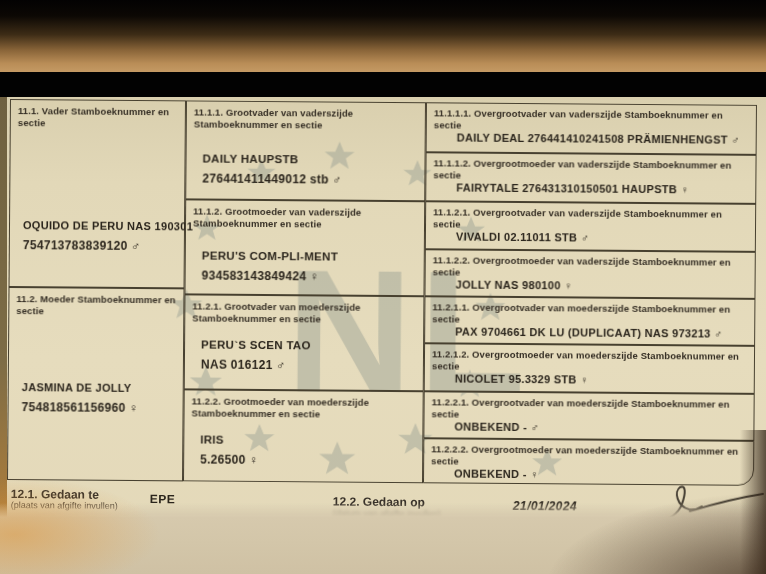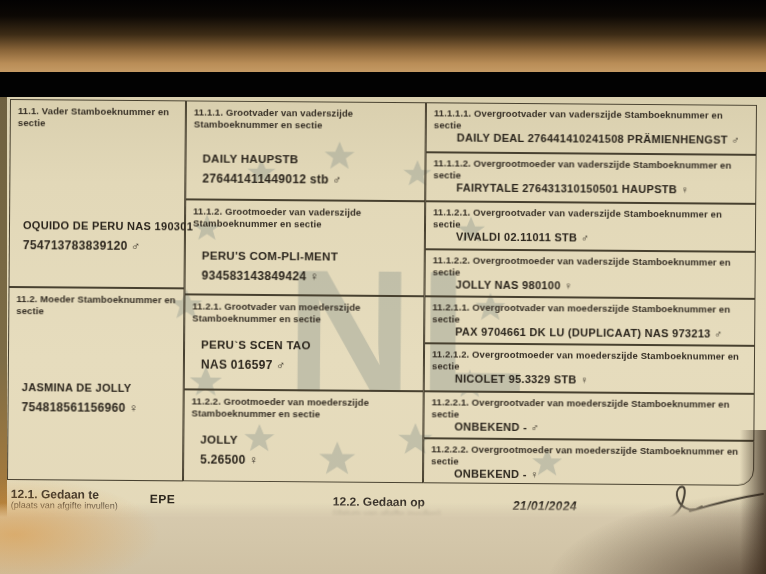--- a/index.html
+++ b/index.html
@@ -156,27 +156,27 @@
       <div class="lbl">11.1.2. Grootmoeder van vaderszijde Stamboeknummer en sectie</div>
       <div class="val">
         <span>PERU'S COM-PLI-MENT</span><br>
         <span class="sex">934583143849424 ♀</span>
       </div>
     </div>
     <div class="cell c-m3">
       <div class="lbl">11.2.1. Grootvader van moederszijde Stamboeknummer en sectie</div>
       <div class="val">
         <span>PERU`S SCEN TAO</span><br>
-        <span class="sex">NAS 016597 ♂</span>
+        <span class="sex">NAS 016121 ♂</span>
       </div>
     </div>
     <div class="cell c-m4">
       <div class="lbl">11.2.2. Grootmoeder van moederszijde Stamboeknummer en sectie</div>
       <div class="val">
-        <span>JOLLY</span><br>
+        <span>IRIS</span><br>
         <span class="sex">5.26500 ♀</span>
       </div>
     </div>
 
     <div class="cell rcell c-r1">
       <div class="lbl">11.1.1.1. Overgrootvader van vaderszijde Stamboeknummer en sectie</div>
       <div class="val">DAILY DEAL 276441410241508 PRÄMIENHENGST ♂</div>
     </div>
     <div class="cell rcell c-r2">
       <div class="lbl">11.1.1.2. Overgrootmoeder van vaderszijde Stamboeknummer en sectie</div>

